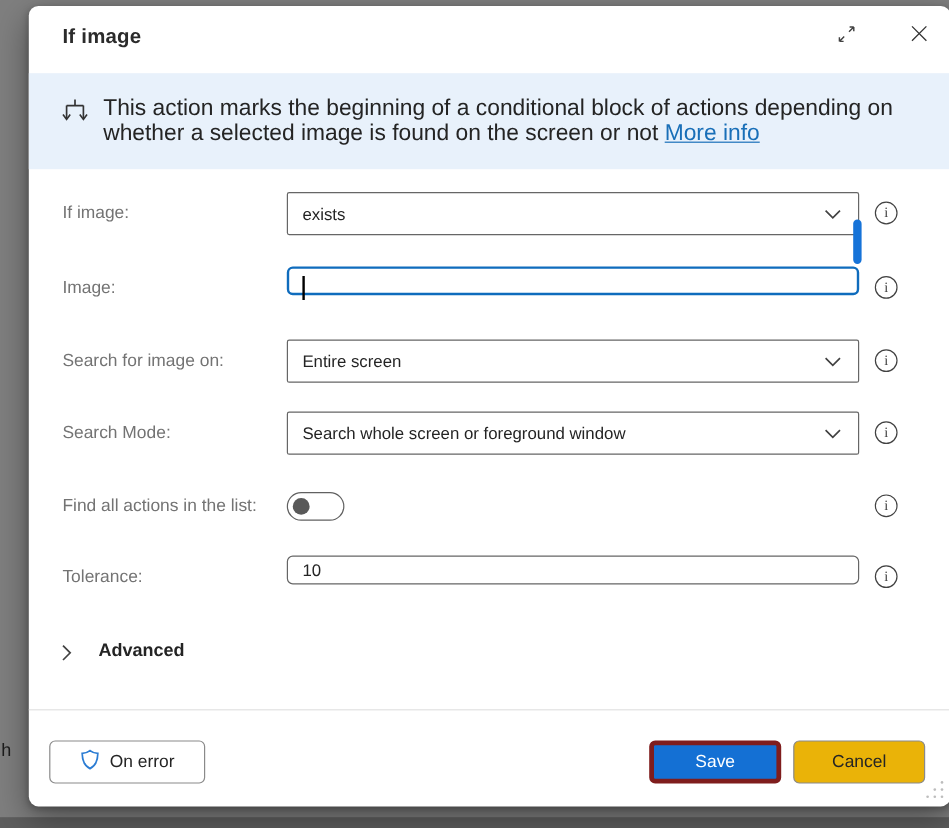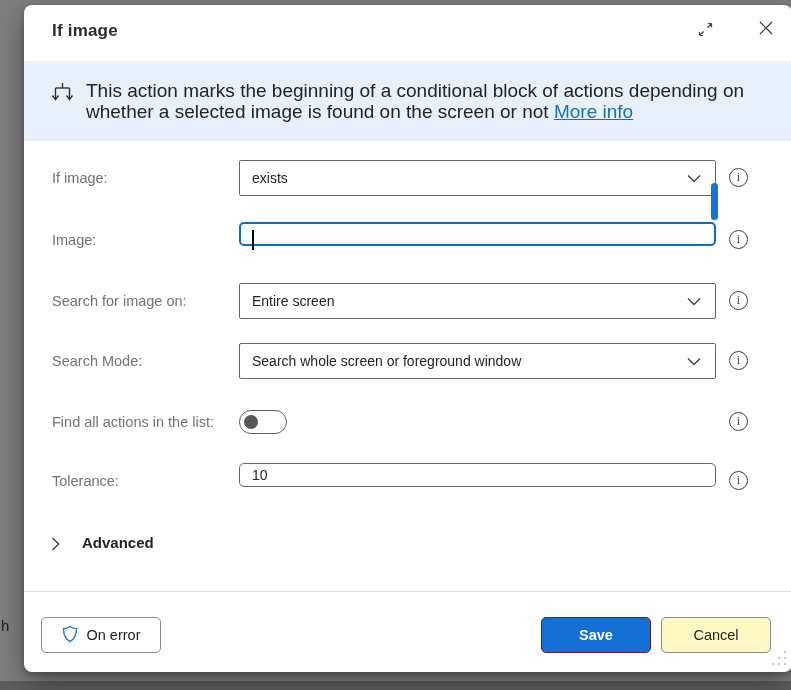--- a/index.html
+++ b/index.html
@@ -126,30 +126,30 @@
     position: absolute; left: 0; top: 586px; width: 100%; height: 1px;
     background: #e1e1e1;
   }
   .btn {
     position: absolute; top: 612px; height: 36px;
     border-radius: 5px; font-size: 14.5px;
     display: flex; align-items: center; justify-content: center;
     cursor: pointer; font-family: inherit;
   }
   .btn-onerror {
-    left: 17px; width: 120px;
+    left: 17px; width: 130px;
     background: #fff; border: 1px solid #8a8a8a; color: #242424; gap: 9px;
   }
   .btn-save {
     left: 517px; width: 110px;
-    background: #1470d4; border: 1px solid #7f1d1d; color: #fff; font-weight: 700;
+    background: #1470d4; border: 4px solid #7f1d1d; color: #fff; font-weight: 400;
   }
   .btn-cancel {
     left: 637px; width: 110px;
-    background: #fef9c3; border: 1px solid #8a8a8a; color: #242424;
+    background: #eab308; border: 1px solid #8a8a8a; color: #242424;
   }
 
   .resize-grip { position: absolute; left: 744px; top: 642px; width: 20px; height: 20px; cursor: nwse-resize; }
 </style>
 </head>
 <body>
 
 <div class="bg-nav-blue"></div>
 <div class="bg-text-right">Ho</div>
 <div class="bg-text-left">h</div>

